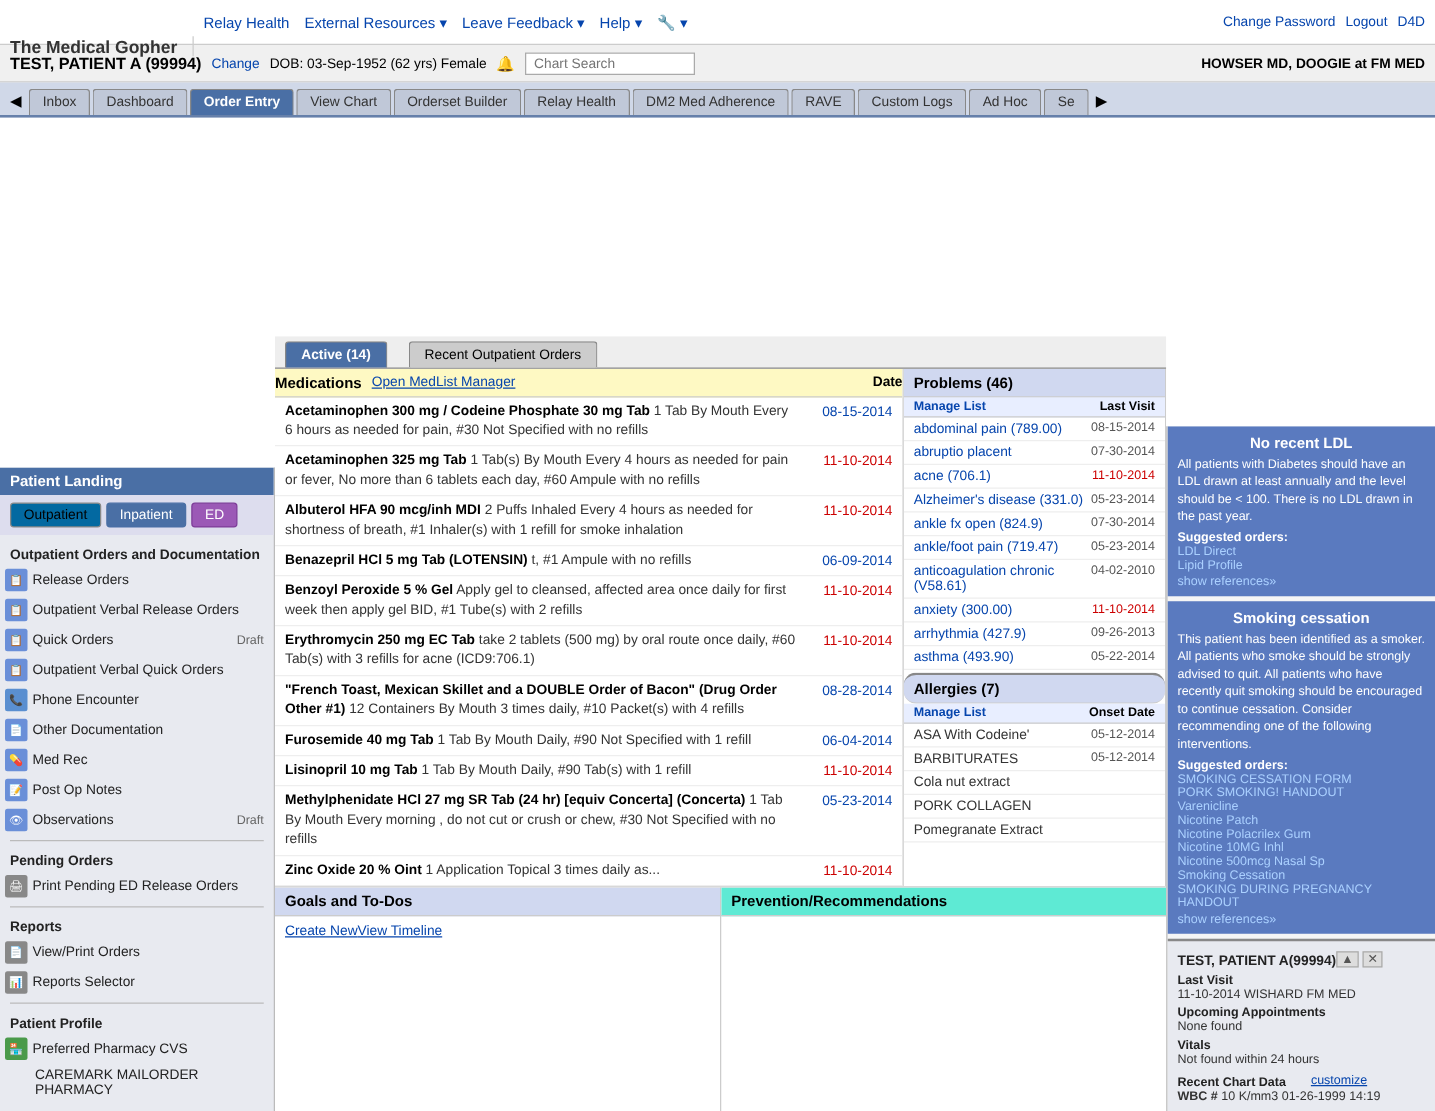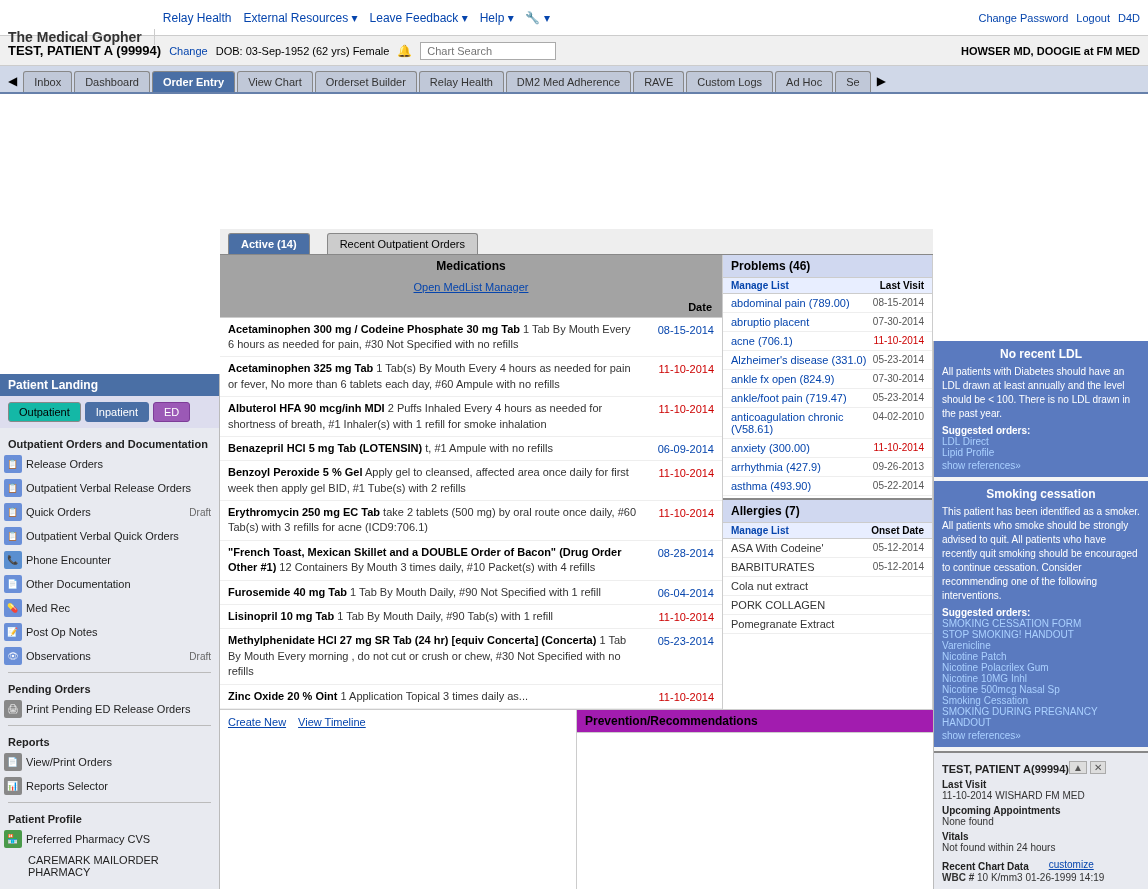--- a/index.html
+++ b/index.html
@@ -23,21 +23,21 @@
     .tab { padding: 4px 10px; font-size: 11px; cursor: pointer; border: 1px solid #888; border-bottom: none; border-radius: 3px 3px 0 0; background: #c0c8d8; color: #333; white-space: nowrap; }
     .tab.active { background: #4a6fa5; color: #fff; font-weight: bold; }
 
     
     #main { display: flex; height: calc(889px - 94px); align-items: flex-end; }
 
     
     #sidebar { width: 220px; background: #e8eaf0; border-right: 1px solid #bbb; overflow-y: auto; flex-shrink: 0; padding-bottom: 8px; }
     #patient-landing-header { background: #4a6fa5; color: #fff; padding: 4px 8px; font-size: 12px; font-weight: bold; }
     #tab-buttons { display: flex; gap: 4px; padding: 6px 8px; background: #dde; }
-    .patient-tab-btn { padding: 3px 10px; font-size: 11px; border: 1px solid #888; border-radius: 3px; cursor: pointer; background: #14b8a6; }
+    .patient-tab-btn { padding: 3px 10px; font-size: 11px; border: 1px solid #888; border-radius: 3px; cursor: pointer; background: #0369a1; }
     .patient-tab-btn.active { background: #4a6fa5; color: #fff; border-color: #4a6fa5; }
     .patient-tab-btn.ed { background: #9b59b6; color: #fff; border-color: #7d3c98; }
 
     .sidebar-section-header { font-size: 11px; font-weight: bold; color: #222; padding: 6px 8px 2px 8px; margin-top: 4px; }
     .sidebar-item { display: flex; align-items: center; padding: 3px 8px 3px 4px; cursor: pointer; gap: 4px; }
     .sidebar-item-icon { width: 18px; height: 18px; background: #6a8fd8; border-radius: 2px; display: flex; align-items: center; justify-content: center; color: #fff; font-size: 9px; flex-shrink: 0; }
     .sidebar-item-label { font-size: 11px; color: #222; flex: 1; }
     .sidebar-item-badge { font-size: 10px; color: #666; margin-left: auto; }
     .sidebar-divider { border: none; border-top: 1px solid #bbb; margin: 4px 8px; }
 
@@ -47,53 +47,53 @@
     
     #order-tabs { display: flex; gap: 17px; border-bottom: 1px solid #888; background: #eee; padding: 4px 8px 0 8px; }
     .order-tab { padding: 4px 12px; font-size: 11px; border: 1px solid #888; border-bottom: none; border-radius: 3px 3px 0 0; cursor: pointer; background: #ccc; }
     .order-tab.active { background: #4a6fa5; color: #fff; font-weight: bold; }
 
     
     #orders-panel { flex: 1; display: flex; gap: 0; overflow: hidden; }
 
     
     #meds-column { flex: 1; overflow-y: auto; border-right: 1px solid #ccc; }
-    #meds-header { display: flex; align-items: center; padding: 4px 10px; background: #a3a3a3; border-bottom: 1px solid #ccc; gap: 8px; flex-direction: column; }
+    #meds-header { display: flex; align-items: center; padding: 4px 0; background: #fef9c3; border-bottom: 1px solid #ccc; gap: 8px; }
     #meds-title { font-size: 12px; font-weight: bold; }
     #open-medlist { color: #0645ad; font-size: 11px; cursor: pointer; text-decoration: underline; }
     #meds-date-label { margin-left: auto; font-size: 11px; font-weight: bold; }
     .med-item { padding: 4px 8px; border-bottom: 1px solid #eee; display: flex; gap: 20px; }
     .med-text { flex: 1; font-size: 11px; color: #333; line-height: 1.4; }
     .med-text b { color: #000; }
     .med-date { font-size: 11px; color: #0645ad; white-space: nowrap; align-self: flex-start; margin-top: 2px; }
     .med-date.recent { color: #cc0000; }
 
     
     #problems-column { width: 210px; overflow-y: auto; border-right: 1px solid #ccc; }
     #problems-header { background: #d0d8f0; padding: 4px 8px; font-size: 12px; font-weight: bold; border-bottom: 1px solid #ccc; }
     #problems-subheader { display: flex; justify-content: space-between; padding: 2px 8px; background: #e8eeff; font-size: 10px; font-weight: bold; border-bottom: 1px solid #ccc; }
     .problem-item { display: flex; justify-content: space-between; padding: 3px 8px; border-bottom: 1px solid #eee; cursor: pointer; }
     .problem-name { font-size: 11px; color: #0645ad; flex: 1; }
     .problem-date { font-size: 10px; color: #555; white-space: nowrap; margin-left: 4px; }
     .problem-date.recent { color: #cc0000; }
-    #allergies-header { background: #d0d8f0; padding: 4px 8px; font-size: 12px; font-weight: bold; border-bottom: 1px solid #ccc; border-top: 2px solid #888; margin-top: 2px; }
+    #allergies-header { background: #d0d8f0; padding: 4px 8px; font-size: 12px; font-weight: bold; border-bottom: 1px solid #ccc; border-top: 2px solid #888; margin-top: 2px; border-radius: 10px; }
     #allergies-subheader { display: flex; justify-content: space-between; padding: 2px 8px; background: #e8eeff; font-size: 10px; font-weight: bold; border-bottom: 1px solid #ccc; }
     .allergy-item { display: flex; justify-content: space-between; padding: 3px 8px; border-bottom: 1px solid #eee; }
     .allergy-name { font-size: 11px; color: #333; flex: 1; }
     .allergy-date { font-size: 10px; color: #555; white-space: nowrap; }
 
     
     #bottom-panels { display: flex; height: 180px; border-top: 1px solid #ccc; }
     #goals-panel { flex: 1; border-right: 1px solid #ccc; overflow: hidden; }
     #goals-header { background: #d0d8f0; padding: 4px 8px; font-size: 12px; font-weight: bold; border-bottom: 1px solid #ccc; }
     #goals-content { padding: 6px 8px; }
-    #goals-links { display: flex; gap: 12px; }
+    #goals-links { display: flex; }
     .goals-link { color: #0645ad; font-size: 11px; cursor: pointer; text-decoration: underline; }
     #prevention-panel { flex: 1; overflow: hidden; }
-    #prevention-header { background: #a21caf; padding: 4px 8px; font-size: 12px; font-weight: bold; border-bottom: 1px solid #ccc; }
+    #prevention-header { background: #5eead4; padding: 4px 8px; font-size: 12px; font-weight: bold; border-bottom: 1px solid #ccc; }
 
     
     #right-sidebar { width: 215px; background: #f5f5f5; border-left: 1px solid #bbb; overflow-y: auto; flex-shrink: 0; display: flex; flex-direction: column; }
     #ldl-panel { background: #5a7abf; color: #fff; padding: 6px 8px; }
     #ldl-title { font-size: 12px; font-weight: bold; text-align: center; margin-bottom: 4px; }
     #ldl-content { font-size: 10px; line-height: 1.4; }
     #ldl-suggested { font-size: 10px; font-weight: bold; margin-top: 4px; }
     .suggested-link { color: #aad0ff; cursor: pointer; font-size: 10px; display: block; }
     .show-refs { color: #aad0ff; font-size: 10px; cursor: pointer; margin-top: 2px; display: block; }
     #smoking-panel { background: #5a7abf; color: #fff; padding: 6px 8px; margin-top: 4px; }
@@ -363,20 +363,21 @@
         </div>
         <div class="allergy-item">
           <span class="allergy-name">Pomegranate Extract</span>
           <span class="allergy-date"></span>
         </div>
       </div>
     </div>
 
     <div id="bottom-panels">
       <div id="goals-panel">
+        <div id="goals-header">Goals and To-Dos</div>
         <div id="goals-content">
           <div id="goals-links">
             <span class="goals-link">Create New</span>
             <span class="goals-link">View Timeline</span>
           </div>
         </div>
       </div>
       <div id="prevention-panel">
         <div id="prevention-header">Prevention/Recommendations</div>
       </div>
@@ -392,21 +393,21 @@
       <span class="suggested-link">LDL Direct</span>
       <span class="suggested-link">Lipid Profile</span>
       <span class="show-refs">show references»</span>
     </div>
 
     <div id="smoking-panel">
       <div id="smoking-title">Smoking cessation</div>
       <div id="smoking-content">This patient has been identified as a smoker. All patients who smoke should be strongly advised to quit. All patients who have recently quit smoking should be encouraged to continue cessation. Consider recommending one of the following interventions.</div>
       <div style="font-size:10px;font-weight:bold;margin-top:4px;">Suggested orders:</div>
       <span class="suggested-link">SMOKING CESSATION FORM</span>
-      <span class="suggested-link">STOP SMOKING! HANDOUT</span>
+      <span class="suggested-link">PORK SMOKING! HANDOUT</span>
       <span class="suggested-link">Varenicline</span>
       <span class="suggested-link">Nicotine Patch</span>
       <span class="suggested-link">Nicotine Polacrilex Gum</span>
       <span class="suggested-link">Nicotine 10MG Inhl</span>
       <span class="suggested-link">Nicotine 500mcg Nasal Sp</span>
       <span class="suggested-link">Smoking Cessation</span>
       <span class="suggested-link">SMOKING DURING PREGNANCY HANDOUT</span>
       <span class="show-refs">show references»</span>
     </div>
 

